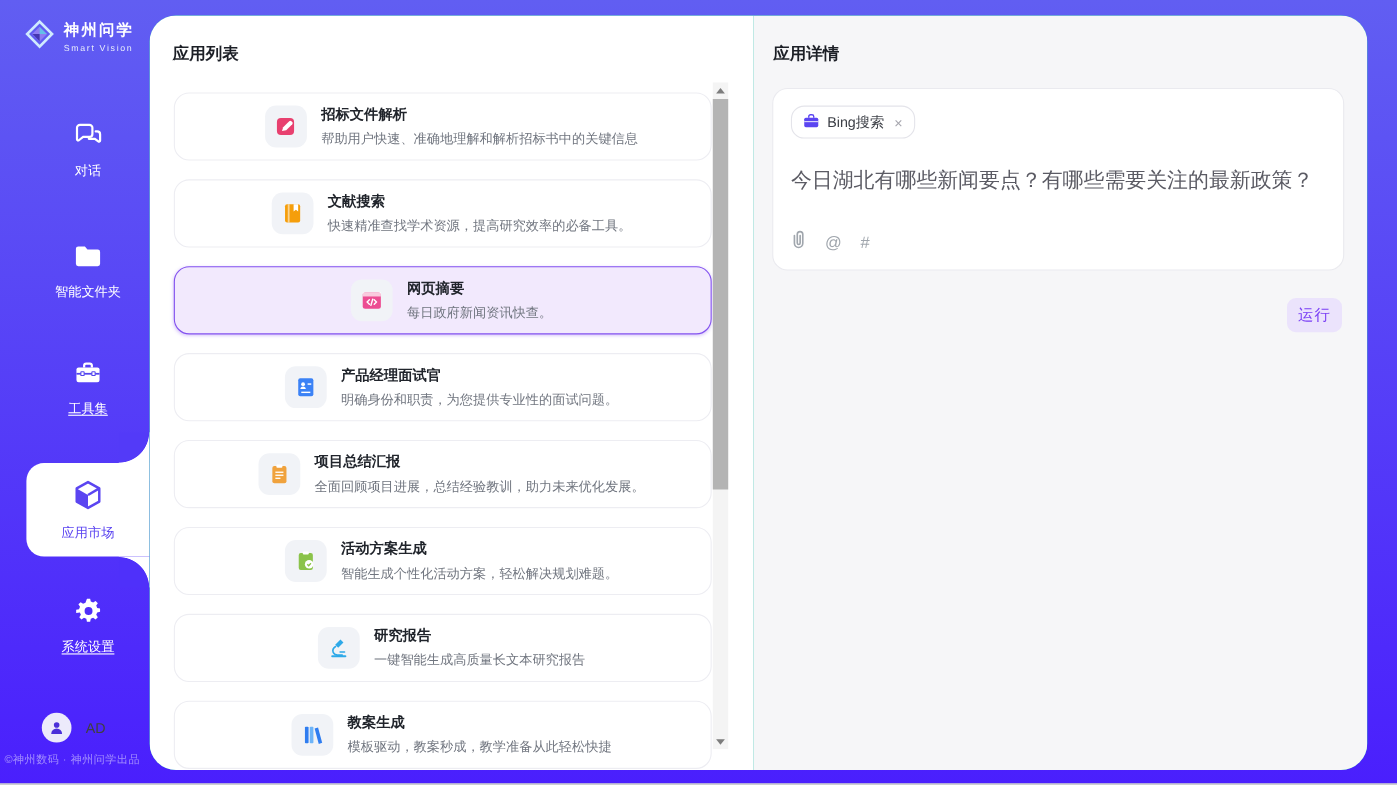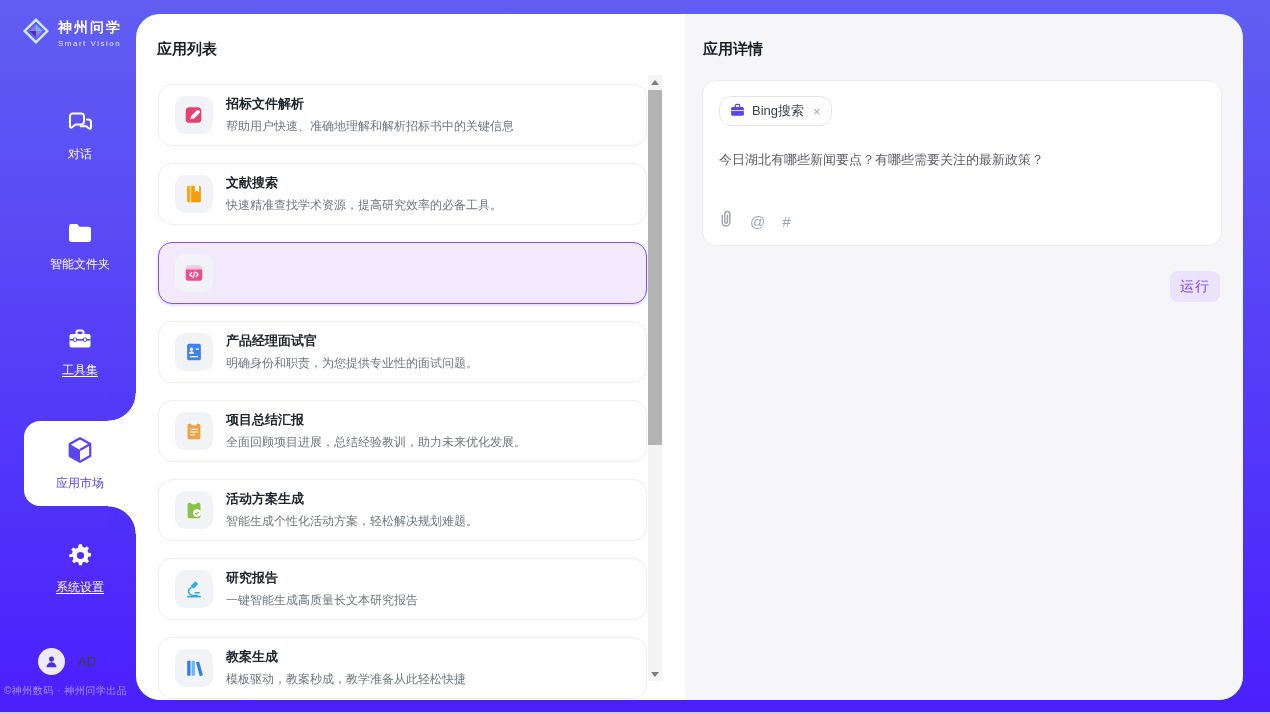--- a/index.html
+++ b/index.html
@@ -37,21 +37,21 @@
   .side-footer{ position:absolute; left:4px; bottom:16px; width:140px; color:rgba(255,255,255,.48); font-size:10px; letter-spacing:.5px; }
   
   .content{ position:absolute; left:136px; top:14px; width:1107px; height:686px;
     background:#14b8a6; border-radius:24px; overflow:hidden; }
   .panel-title{ position:absolute; top:26px; font-size:15px; font-weight:bold; color:#1c1f26; }
   
   .list-panel{ position:absolute; left:0; top:0; width:549px; height:100%; background:#fff; }
   .list-panel .panel-title{ left:21px; }
   .cards{ position:absolute; left:22px; top:70px; width:489px; }
   .card{ height:62px; border:1px solid #ededf2; border-radius:14px; background:#fff;
-    margin-bottom:17px; display:flex; align-items:center; padding-left:16px; cursor:pointer; }
+    margin-bottom:17px; display:flex; align-items:center; padding-left:16px; cursor:pointer;justify-content:center; }
   .card.selected{ background:var(--selected-card-bg,#f2e9fd); border:1px solid var(--selected-card-border,#8352ef);
     box-shadow:0 1px 3px rgba(131,82,239,.3); }
   .icon-box{ width:38px; height:38px; border-radius:10px; background:#f1f3f7; display:flex;
     align-items:center; justify-content:center; margin-right:13px; flex:none; }
   .card-title{ font-size:13px; font-weight:bold; color:#20242b; }
   .card-desc{ font-size:12px; color:#70757f; margin-top:5px;font-family:Liberation Mono, monospace; }
   
   .sb{ position:absolute; left:512px; top:61px; width:14px; height:606px; background:#f4f4f4; }
   .sb-arrow{ position:absolute; left:0; width:14px; height:14px; display:flex; align-items:center; justify-content:center; cursor:pointer; }
   .sb-arrow.up{ top:0; } .sb-arrow.down{ bottom:0; }
@@ -60,21 +60,21 @@
   .sb-thumb{ position:absolute; left:0; top:15px; width:14px; height:355px; background:#b4b4b4; cursor:grab; }
   
   .detail-panel{ position:absolute; left:549px; top:0; width:558px; height:100%; background:#f6f6f8; }
   .detail-panel .panel-title{ left:18px; }
   .prompt-card{ position:absolute; left:17px; top:66px; width:520px; height:166px; background:#fff;
     border:1px solid #eaeaef; border-radius:14px; }
   .tool-tag{ position:absolute; left:16px; top:15px; height:30px; display:inline-flex; align-items:center;
     gap:7px; padding:0 10px; border:1px solid #e4e4ea; border-radius:12px; background:#fff;
     font-size:13px; color:#3c3f46; cursor:pointer; }
   .tag-close{ color:#a6a6ae; font-size:13px; margin-left:2px; cursor:pointer; }
-  .prompt-text{ position:absolute; left:16px; top:70px; width:480px; font-size:13px; color:#5b5b64; cursor:text; }
+  .prompt-text{ position:absolute; left:16px; top:70px; width:480px; font-size:19px; color:#5b5b64; cursor:text; }
   .attach-row{ position:absolute; left:16px; bottom:13px; display:flex; align-items:center; gap:17px; }
   .attach-row .sym{ color:#a0a6ad; font-size:15px; cursor:pointer; }
   .run-btn{ position:absolute; right:23px; top:257px; width:50px; height:31px; border:none; border-radius:8px;
     background:var(--run-bg,#ebe3fc); color:var(--run-text,#7b40f5); font-size:14px; letter-spacing:1px;
     display:flex; align-items:center; justify-content:center; cursor:pointer;
     font-family:"Liberation Sans", sans-serif; }
   .bottom-edge{ position:absolute; left:0; bottom:0; width:100%; height:2px; background:#cdced2; }
 </style>
 </head>
 <body>
@@ -195,20 +195,24 @@
             <span class="card-desc" style="display: block;">快速精准查找学术资源，提高研究效率的必备工具。</span>
           </span>
         </div>
         <div class="card selected">
           <span class="icon-box">
             <svg width="22" height="22" viewBox="0 0 24 24">
               <rect x="3" y="4" width="18" height="16.5" rx="2.5" fill="#ec4d92"></rect>
               <rect x="3" y="4" width="18" height="4.2" fill="rgba(255,255,255,.7)"></rect>
               <path d="M9.6 11.5L7.4 13.7l2.2 2.2M14.4 11.5l2.2 2.2-2.2 2.2M12.9 11l-1.8 6" fill="none" stroke="#fff" stroke-width="1.4" stroke-linecap="round"></path>
             </svg>
+          </span>
+          <span>
+            <span class="card-title" style="display: block;">网页摘要</span>
+            <span class="card-desc" style="display: block;">每日政府新闻资讯快查。</span>
           </span>
         </div>
         <div class="card">
           <span class="icon-box">
             <svg width="22" height="22" viewBox="0 0 24 24">
               <rect x="4.5" y="3" width="15" height="18" rx="2" fill="#3b82f6"></rect>
               <circle cx="9.3" cy="9" r="1.9" fill="#fff"></circle>
               <path d="M6.6 13.8c0-1.5 1.2-2.5 2.7-2.5s2.7 1 2.7 2.5z" fill="#fff"></path>
               <rect x="13.8" y="8.2" width="3.6" height="1.4" fill="#fff"></rect>
               <rect x="7.5" y="16.4" width="9" height="1.4" fill="#fff"></rect>

